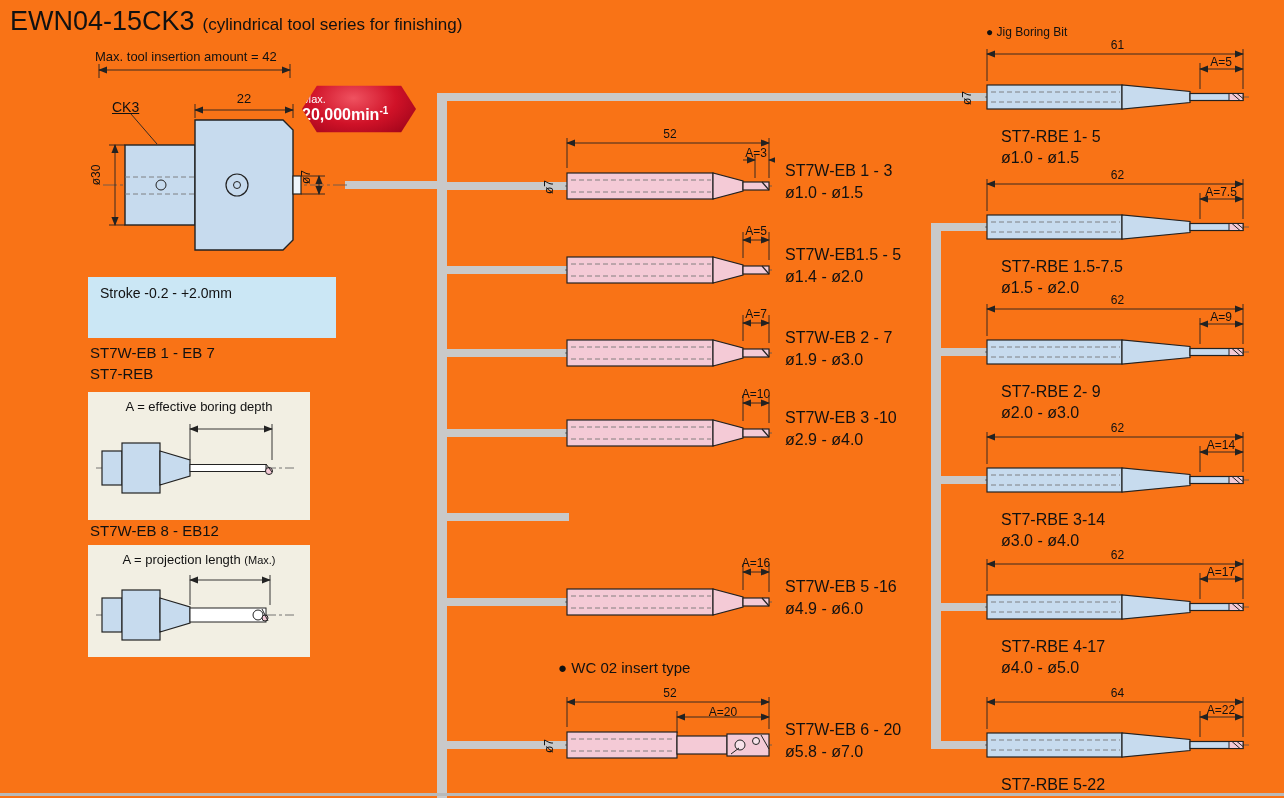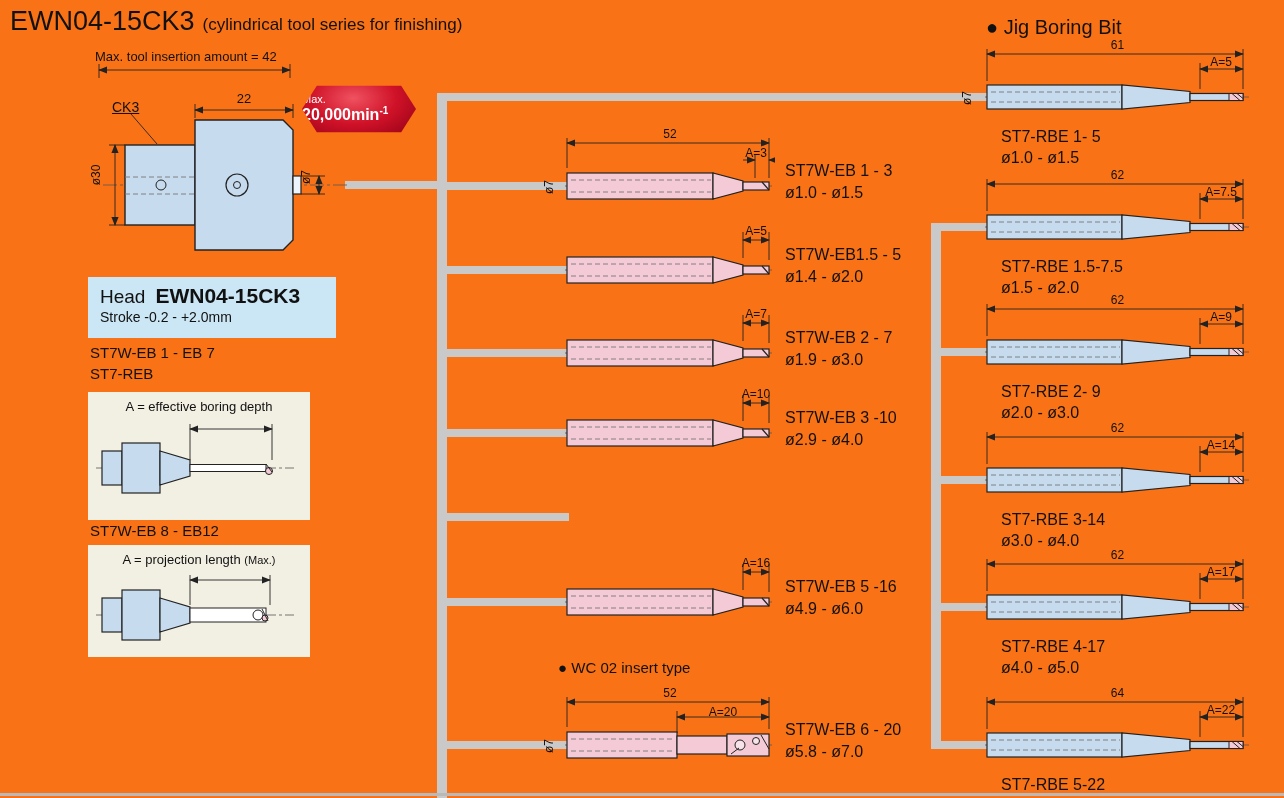--- a/index.html
+++ b/index.html
@@ -198,23 +198,20 @@
       </g>
     </svg>
   </div>
 
   <div class="badge">
     <div class="b1">Max.</div>
     <div class="b2"><span>20,000min</span><sup>-1</sup></div>
   </div>
 
   <div class="head-box">
-    <div>
-      <span class="hb-label">Head</span><span class="hb-model">EWN04-15CK3</span>
-    </div>
     <div class="hb2">Stroke -0.2 - +2.0mm</div>
   </div>
 
   <span class="note" style="left:90px;top:344px">ST7W-EB 1 - EB 7</span>
   <span class="note" style="left:90px;top:365px">ST7-REB</span>
   <span class="note" style="left:90px;top:522px">ST7W-EB 8 - EB12</span>
 
   <div class="legend" style="left:88px;top:392px;height:128px">
     <div class="cap">A = effective boring depth</div>
     <svg width="210" height="96" viewBox="0 0 210 96">
@@ -313,21 +310,21 @@
     <span class="dia-rot" style="left:2px;top:46px">ø7</span>
     <span class="dim" style="left:25px;width:210px;top:-7px">52</span>
     <span class="dim" style="left:138px;width:90px;top:12px">A=20</span>
     <svg class="tsvg" width="210" height="80">
         <use href="#sym-eb-wc"></use>
       </svg>
     <div class="tname">ST7W-EB 6 - 20</div>
     <div class="trange">ø5.8 - ø7.0</div>
   </div>
 
-  <span class="note" style="left:986px;top:16px;font-size:20px">● Jig Boring Bit</span>
+  <span class="note" style="left:986px;top:25px;font-size:12px">● Jig Boring Bit</span>
 
   <div class="trow rberow" style="top:45px">
     <span class="dia-rot" style="left:-25px;top:46px">ø7</span>
     <span class="dim" style="left:0;width:265px;top:-7px">61</span>
     <span class="dim" style="left:176px;width:120px;top:10px">A=5</span>
     <svg class="tsvg" width="265" height="80">
         <use href="#sym-rbe"></use>
       </svg>
     <div class="tname">ST7-RBE 1- 5</div>
     <div class="trange">ø1.0 - ø1.5</div>

